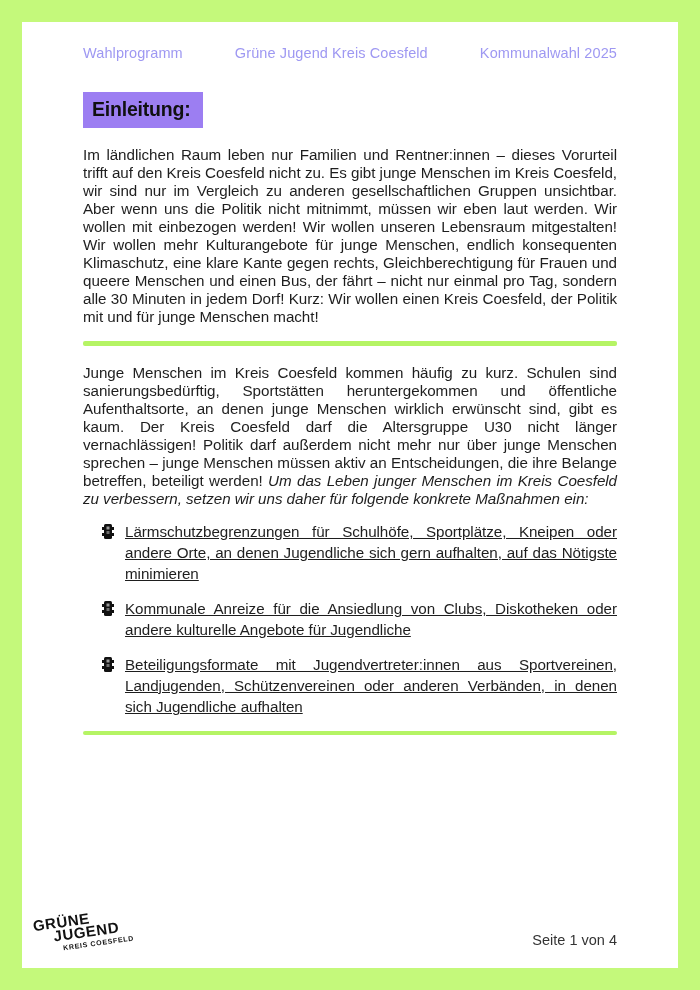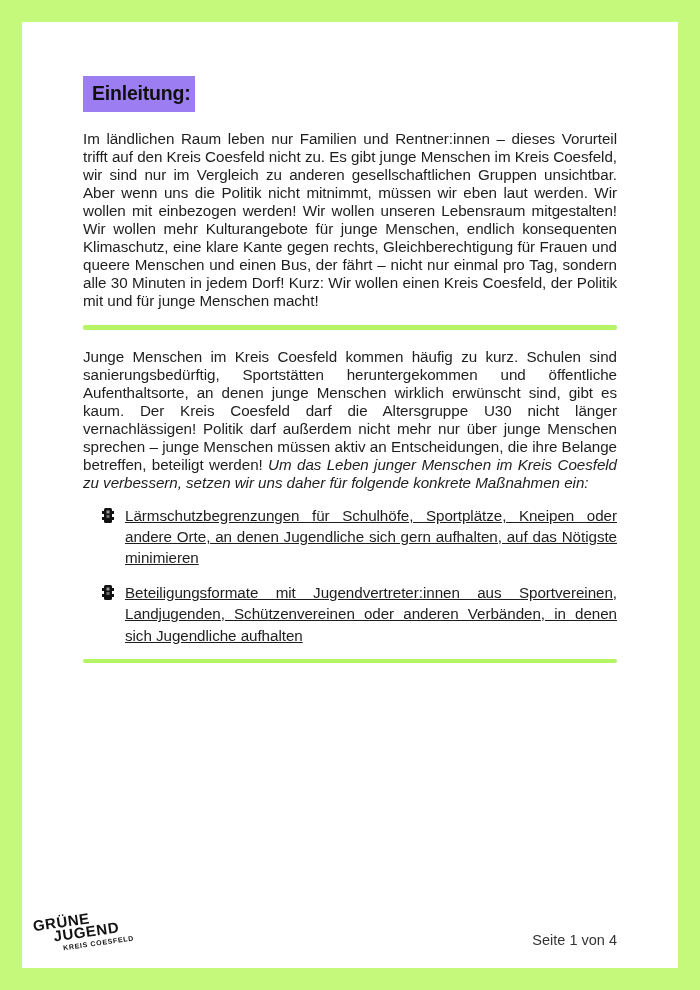--- a/index.html
+++ b/index.html
@@ -32,21 +32,21 @@
     color: #9e98f2;
     letter-spacing: 0.1px;
   }
   .section-heading {
     display: inline-block;
     background: #9c7ef2;
     color: #101010;
     font-size: 19.5px;
     font-weight: 700;
     letter-spacing: -0.2px;
-    padding: 6px 4px 7px 9px;
+    padding: 6px 12px 7px 9px;
   }
   .heading-wrap-1 { margin-top: 31px; }
   .heading-wrap-2 { margin-top: 14px; }
   .para {
     margin: 18px 0 0 0;
     font-size: 15.2px;
     line-height: 18px;
     color: #1e1e1e;
     text-align: justify;
     letter-spacing: -0.05px;
@@ -98,20 +98,25 @@
     color: #333333;
   }
 </style>
 </head>
 <body>
 
 <div class="frame">
   <div class="paper">
     <div class="content">
 
+      <div class="doc-header">
+        <span>Wahlprogramm</span>
+        <span>Grüne Jugend Kreis Coesfeld</span>
+        <span>Kommunalwahl 2025</span>
+      </div>
 
       <div class="heading-wrap-1">
         <span class="section-heading">Einleitung:</span>
       </div>
 
       <p class="para">Im ländlichen Raum leben nur Familien und Rentner:innen – dieses Vorurteil trifft auf den Kreis Coesfeld nicht zu. Es gibt junge Menschen im Kreis Coesfeld, wir sind nur im Vergleich zu anderen gesellschaftlichen Gruppen unsichtbar. Aber wenn uns die Politik nicht mitnimmt, müssen wir eben laut werden. Wir wollen mit einbezogen werden! Wir wollen unseren Lebensraum mitgestalten! Wir wollen mehr Kulturangebote für junge Menschen, endlich konsequenten Klimaschutz, eine klare Kante gegen rechts, Gleichberechtigung für Frauen und queere Menschen und einen Bus, der fährt – nicht nur einmal pro Tag, sondern alle 30 Minuten in jedem Dorf! Kurz: Wir wollen einen Kreis Coesfeld, der Politik mit und für junge Menschen macht!</p>
 
       <div class="rule"></div>
 
 
@@ -125,20 +130,32 @@
               <rect x="10" y="3" width="2" height="3" fill="#111"></rect>
             <rect x="0" y="9" width="2" height="3" fill="#111"></rect>
               <rect x="10" y="9" width="2" height="3" fill="#111"></rect>
             <rect x="2" y="0" width="8" height="15" rx="1.5" fill="#111"></rect>
             <rect x="4.5" y="2.5" width="3" height="3" fill="#9a9a9a"></rect>
             <rect x="4.5" y="7" width="3" height="3" fill="#6f6f6f"></rect>
           </svg>
           <div class="bullet-text">Lärmschutzbegrenzungen für Schulhöfe, Sportplätze, Kneipen oder andere Orte, an denen Jugendliche sich gern aufhalten, auf das Nötigste minimieren</div>
         </div>
 
+        <div class="bullet-item">
+          <svg class="bullet-glyph" viewBox="0 0 12 16" xmlns="http://www.w3.org/2000/svg">
+            <rect x="0" y="3" width="2" height="3" fill="#111"></rect>
+              <rect x="10" y="3" width="2" height="3" fill="#111"></rect>
+            <rect x="0" y="9" width="2" height="3" fill="#111"></rect>
+              <rect x="10" y="9" width="2" height="3" fill="#111"></rect>
+            <rect x="2" y="0" width="8" height="15" rx="1.5" fill="#111"></rect>
+            <rect x="4.5" y="2.5" width="3" height="3" fill="#9a9a9a"></rect>
+            <rect x="4.5" y="7" width="3" height="3" fill="#6f6f6f"></rect>
+          </svg>
+          <div class="bullet-text">Kommunale Anreize für die Ansiedlung von Clubs, Diskotheken oder andere kulturelle Angebote für Jugendliche</div>
+        </div>
 
 
         <div class="bullet-item">
           <svg class="bullet-glyph" viewBox="0 0 12 16" xmlns="http://www.w3.org/2000/svg">
             <rect x="0" y="3" width="2" height="3" fill="#111"></rect>
               <rect x="10" y="3" width="2" height="3" fill="#111"></rect>
             <rect x="0" y="9" width="2" height="3" fill="#111"></rect>
               <rect x="10" y="9" width="2" height="3" fill="#111"></rect>
             <rect x="2" y="0" width="8" height="15" rx="1.5" fill="#111"></rect>
             <rect x="4.5" y="2.5" width="3" height="3" fill="#9a9a9a"></rect>

